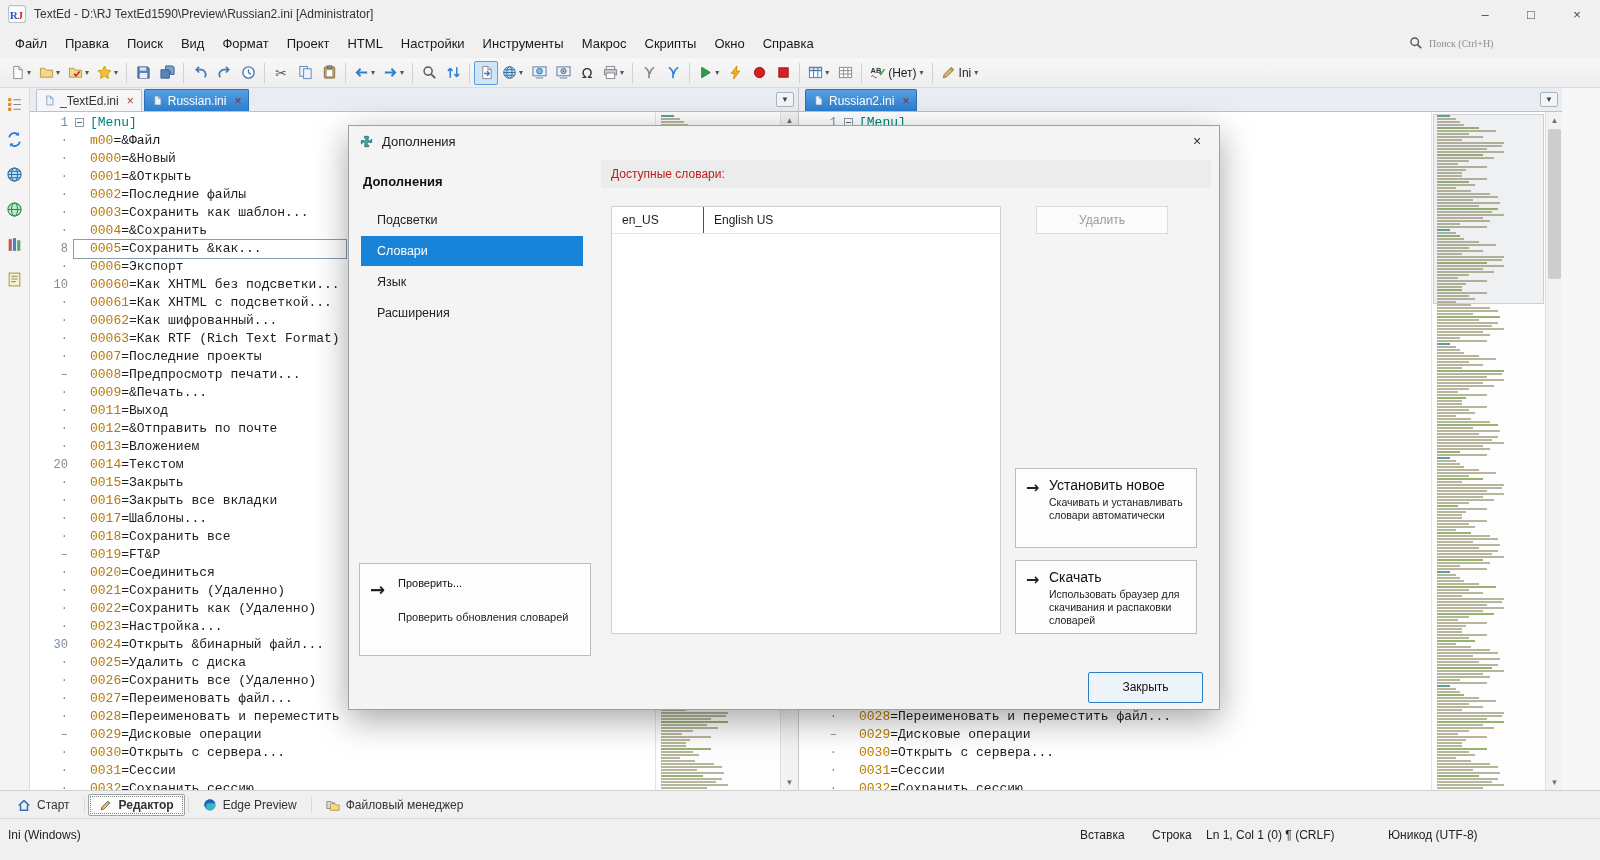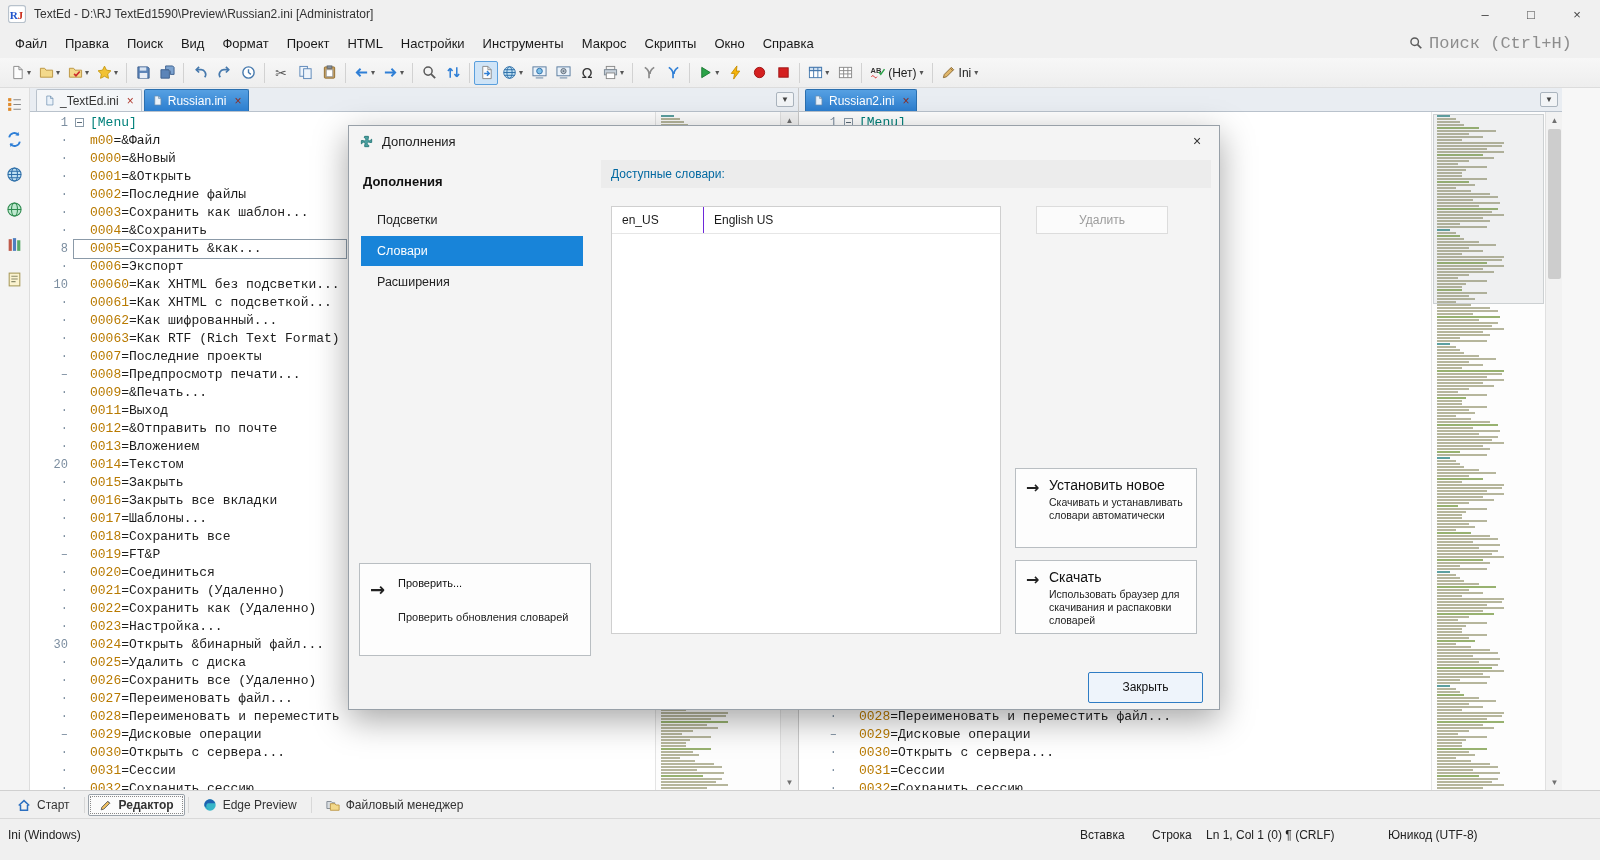--- a/index.html
+++ b/index.html
@@ -11,21 +11,21 @@
   #titlebar{position:absolute;left:0;top:0;width:1600px;height:28px;background:#f0f0f0;display:flex;align-items:center}
   #app-logo{width:18px;height:18px;margin-left:8px}
   #win-title{margin-left:8px;font-size:12px;color:#333}
   #win-controls{margin-left:auto;display:flex;height:28px}
   .wctl{width:46px;height:28px;display:flex;align-items:center;justify-content:center;font-size:13px;color:#444}
 
   
   #menubar{position:absolute;left:0;top:28px;width:1600px;height:30px;background:#f0f0f0;display:flex;align-items:center;padding:0 6px}
   .mitem{padding:5px 9px;font-size:13px;color:#1a1a1a;border-radius:2px}
   #searchbox{margin-left:auto;display:flex;align-items:center;gap:6px;width:185px;padding-right:14px}
-  #search-input{border:none;background:transparent;outline:none;font-size:17px;color:#7f1d1d;width:140px;font-family:Liberation Mono, monospace}
+  #search-input{border:none;background:transparent;outline:none;font-size:10px;color:#7f1d1d;width:140px;font-family:Liberation Serif, serif}
   #search-input::placeholder{color:#8d8d8d}
 
   
   #toolbar{position:absolute;left:0;top:58px;width:1600px;height:30px;background:linear-gradient(#f7f7f7,#eeeeee);border-bottom:1px solid #dcdcdc;display:flex;align-items:center;padding-left:6px}
   .tbtn{height:24px;min-width:24px;display:flex;align-items:center;justify-content:center;gap:2px;padding:0 3px;border:1px solid transparent;border-radius:2px}
   .tbtn.sel{background:#cfe4f7;border-color:#5a9fdd}
   .tlabel{font-size:12px;color:#222;padding:0 1px}
   .dd{font-size:8px;color:#555}
   .tsep{width:1px;height:20px;background:#d2d2d2;margin:0 4px;flex:none}
   .svgi{width:15px;height:15px;display:block}
@@ -76,21 +76,21 @@
   #vsb-right .thumb{top:17px;height:150px}
 
   
   #dialog{position:absolute;left:348px;top:125px;width:872px;height:585px;background:#f4f4f4;border:1px solid #98a0a8;box-shadow:0 10px 32px rgba(0,0,0,.35);z-index:50}
   #dlg-tb{height:30px;display:flex;align-items:center;gap:8px;padding-left:10px;font-size:13px;color:#1a1a1a}
   #dlg-x{position:absolute;right:8px;top:3px;width:28px;height:24px;display:flex;align-items:center;justify-content:center;font-size:14px;color:#333}
   #dlg-nav{position:absolute;left:12px;top:40px;width:222px}
   #dlg-nav-h{font-size:13px;font-weight:bold;color:#111;margin:8px 0 16px 2px}
   .nav-item{height:30px;line-height:30px;padding-left:16px;font-size:12.5px;color:#222;margin-bottom:1px}
   .nav-item.sel{background:#1884d9;color:#fff}
-  #dlg-lh{position:absolute;left:252px;top:34px;right:8px;height:28px;background:#ececec;line-height:28px;padding-left:10px;font-size:12px;color:#0369a1}
+  #dlg-lh{position:absolute;left:252px;top:34px;right:8px;height:28px;background:#ececec;line-height:28px;padding-left:10px;font-size:12px;color:#b91c1c}
   #dict-table{position:absolute;left:262px;top:80px;width:390px;height:428px;background:#fff;border:1px solid #cfcfcf;overflow:hidden}
   .drow{height:27px;display:flex;align-items:center;border-bottom:1px solid #e6e6e6;font-size:12px;color:#1a1a1a}
   .dc1{width:92px;height:100%;display:flex;align-items:center;padding-left:10px;border-right:1px solid #6d28d9}
   .dc2{padding-left:10px}
   #btn-delete{position:absolute;left:687px;top:80px;width:132px;height:28px;background:#fbfbfb;border:1px solid #dcdcdc;color:#9b9b9b;font-size:12px;text-align:center;line-height:26px}
   .card{position:absolute;background:#fdfdfd;border:1px solid #b9bec2}
   #card-install{left:666px;top:342px;width:182px;height:80px}
   #card-download{left:666px;top:434px;width:182px;height:74px}
   #card-check{left:10px;top:437px;width:232px;height:93px}
   .carr{position:absolute;left:10px;top:9px;font-size:16px;font-weight:bold;color:#222;font-family:"DejaVu Sans",sans-serif}
@@ -1002,20 +1002,21 @@
       </svg>
       <span>Дополнения</span>
     </div>
     <span id="dlg-x">×</span>
 
     <div id="dlg-nav">
       <div id="dlg-nav-h">Дополнения</div>
       <div id="nav-items">
           <div class="nav-item">Подсветки</div>
           <div class="nav-item sel">Словари</div>
+          <div class="nav-item">Язык</div>
           <div class="nav-item">Расширения</div>
         </div>
     </div>
 
     <div id="dlg-lh">Доступные словари:</div>
     <div id="dict-table">
         <div class="drow">
           <span class="dc1">en_US</span>
           <span class="dc2">English US</span>
         </div>

